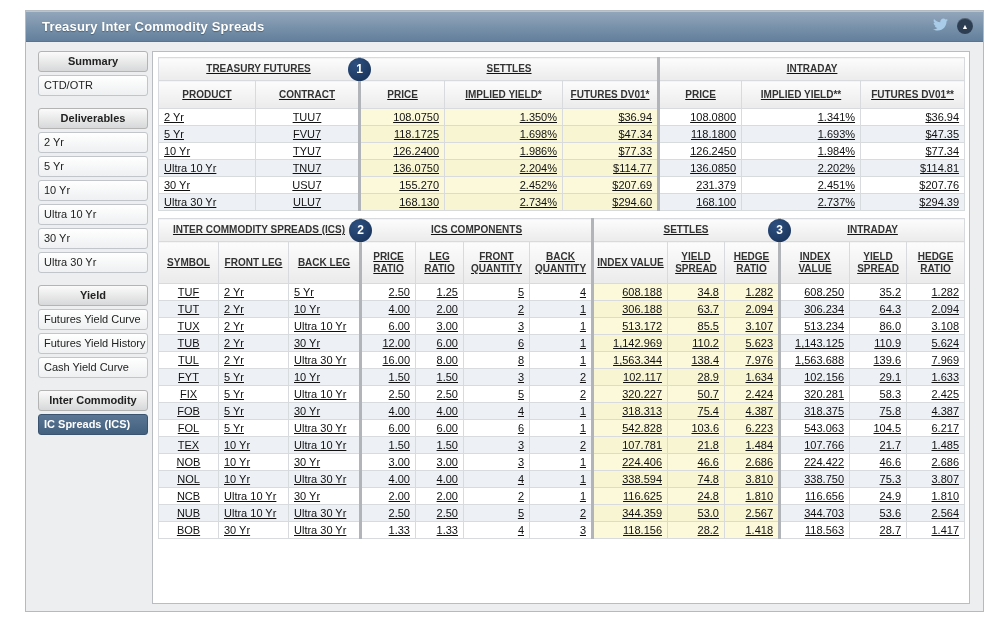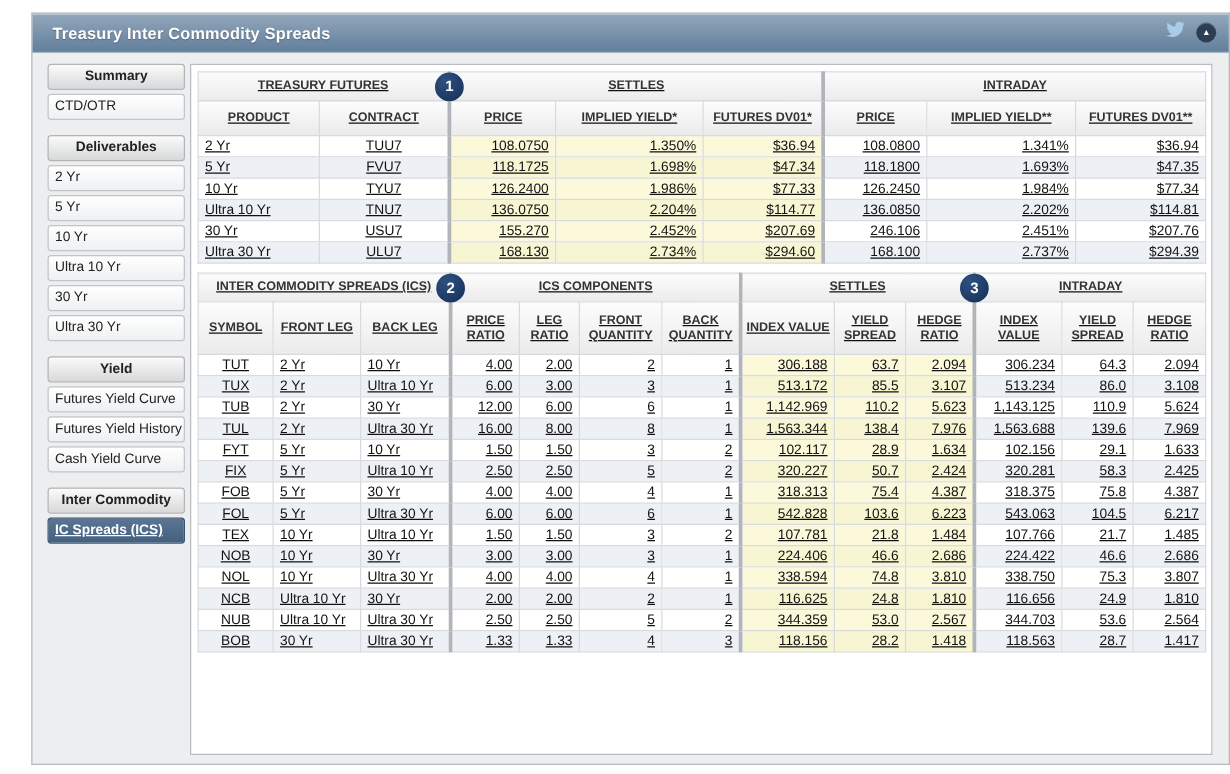--- a/index.html
+++ b/index.html
@@ -34,21 +34,21 @@
     height:19px;line-height:19px;text-align:center;font-size:11px;font-weight:bold;color:#222;
     background:linear-gradient(#fbfbfb,#d7d8d9);border:1px solid #b4b4b4;border-radius:3px;
     margin-bottom:3px;box-sizing:content-box;
   }
   .s-item{
     height:19px;line-height:19px;font-size:11px;color:#222;
     background:linear-gradient(#ffffff,#eef0f1);border:1px solid #c2c6ca;border-radius:3px;
     padding:0 5px;margin-bottom:3px;cursor:pointer;white-space:nowrap;overflow:hidden;
   }
   .s-item.selected{
-    background:linear-gradient(#5b7694,#42607f);border-color:#3a5470;color:#fff;font-weight:bold;text-decoration:underline;
+    background:linear-gradient(#5b7694,#42607f);border-color:#3a5470;color:#fff;font-weight:bold;
   }
   .s-gap{height:9px}
   
   .panel{
     margin-left:4px;width:818px;height:553px;background:#fff;
     border:1px solid #b9bdc1;box-sizing:border-box;padding:5px;position:relative;
   }
   table{
     border-collapse:collapse;table-layout:fixed;width:806px;
     font-size:11px;color:#111;border:1px solid #bfc3c7;text-decoration:underline;
@@ -190,21 +190,21 @@
               <td class="c-num gs">136.0850</td>
               <td class="c-num">2.202%</td>
               <td class="c-num">$114.81</td>
             </tr>
             <tr>
               <td class="c-left">30 Yr</td>
               <td class="c-center">USU7</td>
               <td class="c-num yellow gs">155.270</td>
               <td class="c-num yellow">2.452%</td>
               <td class="c-num yellow">$207.69</td>
-              <td class="c-num gs">246.106</td>
+              <td class="c-num gs">231.379</td>
               <td class="c-num">2.451%</td>
               <td class="c-num">$207.76</td>
             </tr>
             <tr>
               <td class="c-left">Ultra 30 Yr</td>
               <td class="c-center">ULU7</td>
               <td class="c-num yellow gs">168.130</td>
               <td class="c-num yellow">2.734%</td>
               <td class="c-num yellow">$294.60</td>
               <td class="c-num gs">168.100</td>
@@ -247,20 +247,35 @@
               <th class="gs">INDEX VALUE</th>
               <th>YIELD SPREAD</th>
               <th>HEDGE RATIO</th>
               <th class="gs">INDEX VALUE</th>
               <th>YIELD SPREAD</th>
               <th>HEDGE RATIO</th>
             </tr>
           </thead>
           <tbody>
             <tr>
+              <td class="c-center">TUF</td>
+              <td class="c-left">2 Yr</td>
+              <td class="c-left">5 Yr</td>
+              <td class="c-num gs">2.50</td>
+              <td class="c-num">1.25</td>
+              <td class="c-num">5</td>
+              <td class="c-num">4</td>
+              <td class="c-num yellow gs">608.188</td>
+              <td class="c-num yellow">34.8</td>
+              <td class="c-num yellow">1.282</td>
+              <td class="c-num gs">608.250</td>
+              <td class="c-num">35.2</td>
+              <td class="c-num">1.282</td>
+            </tr>
+            <tr>
               <td class="c-center">TUT</td>
               <td class="c-left">2 Yr</td>
               <td class="c-left">10 Yr</td>
               <td class="c-num gs">4.00</td>
               <td class="c-num">2.00</td>
               <td class="c-num">2</td>
               <td class="c-num">1</td>
               <td class="c-num yellow gs">306.188</td>
               <td class="c-num yellow">63.7</td>
               <td class="c-num yellow">2.094</td>

